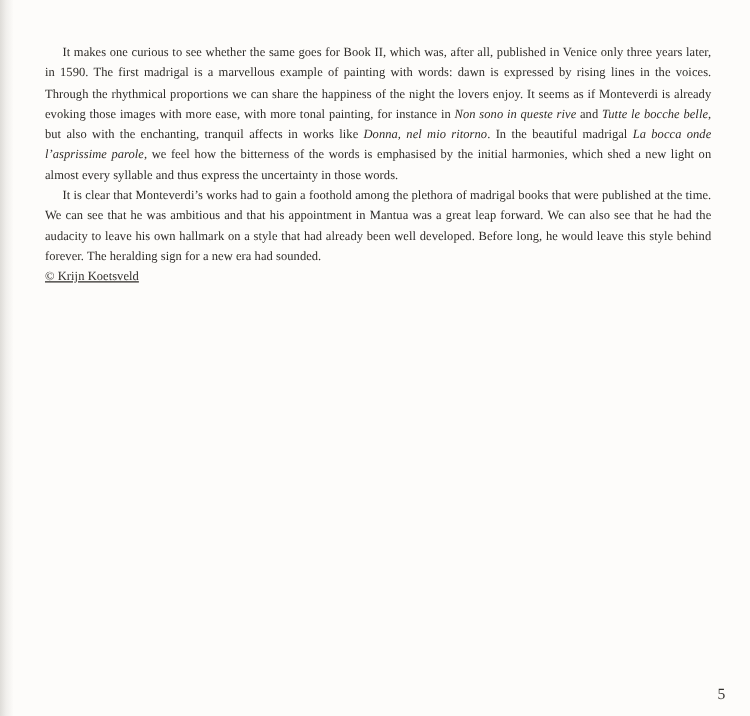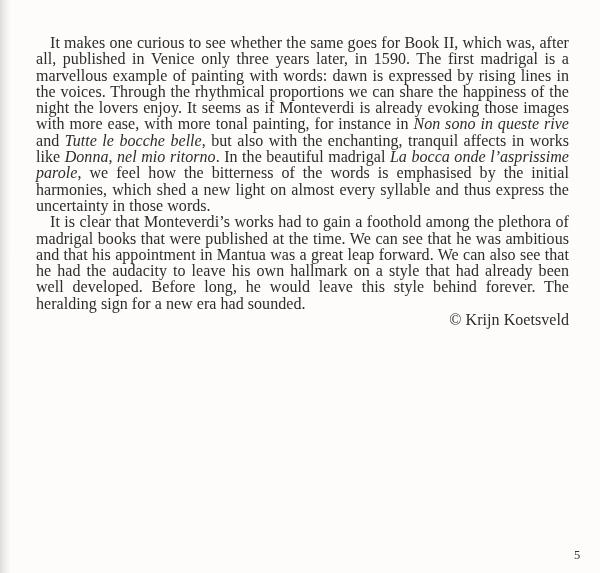--- a/index.html
+++ b/index.html
@@ -27,37 +27,38 @@
     width: 11px;
     background: linear-gradient(90deg, rgba(176,172,165,0.40) 0%, rgba(196,192,186,0.22) 45%, rgba(210,206,200,0.0) 100%);
     pointer-events: none;
   }
   .text-block {
     position: absolute;
     left: 36px;
     top: 35px;
     width: 533px;
     color: #2e2b28;
-    font-size: 16px;
+    font-size: 10px;
     line-height: 16.3px;
     text-align: justify;
     letter-spacing: 0.05px;
   }
   .text-block p {
     margin: 0;
     padding: 0;
   }
   .text-block p.indent {
     text-indent: 14px;
   }
   .text-block em {
     font-style: italic;
   }
   .credit-line {
-    text-align: right;
+    text-align: left;
+    text-decoration: underline;
   }
   .page-number {
     position: absolute;
     left: 574px;
     top: 548px;
     font-size: 12.5px;
     line-height: 15px;
     color: #35322f;
   }
 </style>

